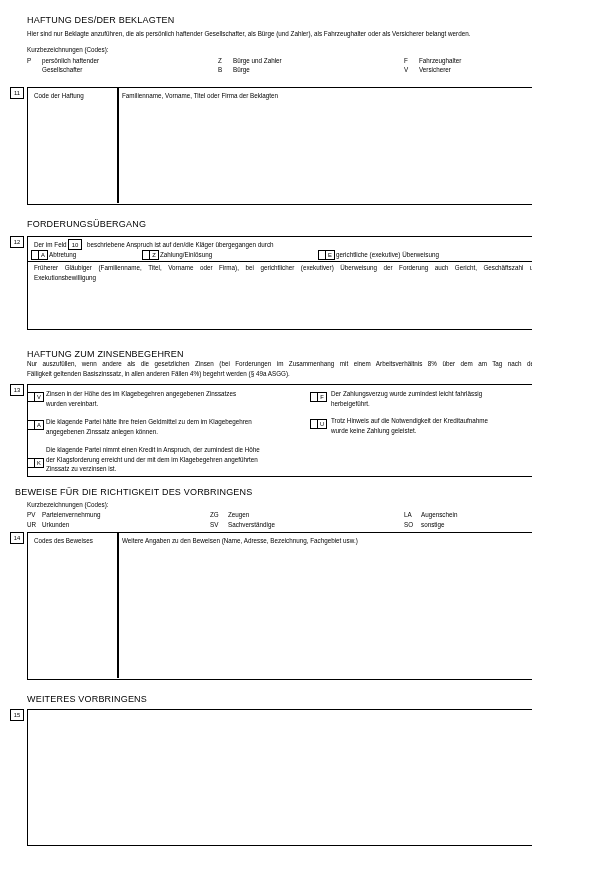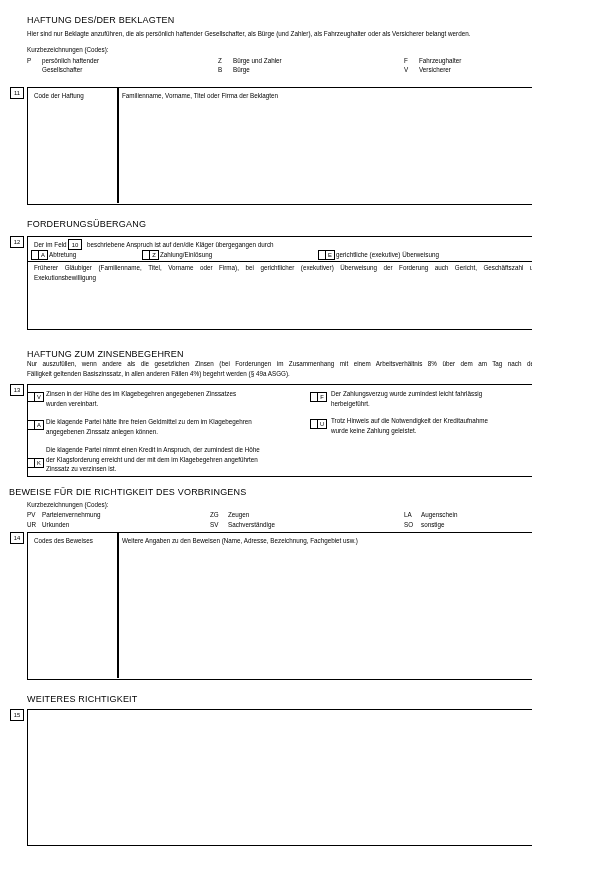--- a/index.html
+++ b/index.html
@@ -136,21 +136,21 @@
       <div class="abs cb" style="left:282px;top:34px;">
         <span class="cell-empty"></span>
         <span class="cell-letter">U</span>
       </div>
       <div class="abs t ml" style="left:303px;top:31px;">Trotz Hinweis auf die Notwendigkeit der Kreditaufnahme
 wurde keine Zahlung geleistet.</div>
     </div>
   </div>
 
   <div class="abs" style="left:0;top:0;width:613px;">
-    <div class="abs h" style="left:9px;top:487px;">BEWEISE FÜR DIE RICHTIGKEIT DES VORBRINGENS</div>
+    <div class="abs h" style="left:15px;top:487px;">BEWEISE FÜR DIE RICHTIGKEIT DES VORBRINGENS</div>
     <div class="abs t" style="left:27px;top:500px;">Kurzbezeichnungen (Codes):</div>
 
     <div class="abs t" style="left:27px;top:510px;">PV</div>
     <div class="abs t" style="left:42px;top:510px;">Parteienvernehmung</div>
     <div class="abs t" style="left:27px;top:520px;">UR</div>
     <div class="abs t" style="left:42px;top:520px;">Urkunden</div>
     <div class="abs t" style="left:210px;top:510px;">ZG</div>
     <div class="abs t" style="left:228px;top:510px;">Zeugen</div>
     <div class="abs t" style="left:210px;top:520px;">SV</div>
     <div class="abs t" style="left:228px;top:520px;">Sachverständige</div>
@@ -161,18 +161,18 @@
 
     <div class="abs numbox" style="left:10px;top:532px;">14</div>
     <div class="abs box" style="left:27px;top:532px;width:559px;height:148px;">
       <div class="abs vline" style="left:89px;top:0;height:145px;"></div>
       <div class="abs t" style="left:6px;top:3px;">Codes des Beweises</div>
       <div class="abs t" style="left:94px;top:3px;">Weitere Angaben zu den Beweisen (Name, Adresse, Bezeichnung, Fachgebiet usw.)</div>
     </div>
   </div>
 
   <div class="abs" style="left:0;top:0;width:613px;">
-    <div class="abs h" style="left:27px;top:694px;">WEITERES RICHTIGKEIT</div>
+    <div class="abs h" style="left:27px;top:694px;">WEITERES VORBRINGENS</div>
     <div class="abs numbox" style="left:10px;top:709px;">15</div>
     <div class="abs box" style="left:27px;top:709px;width:559px;height:137px;"></div>
   </div>
 
 </div>
 
 </body></html>

